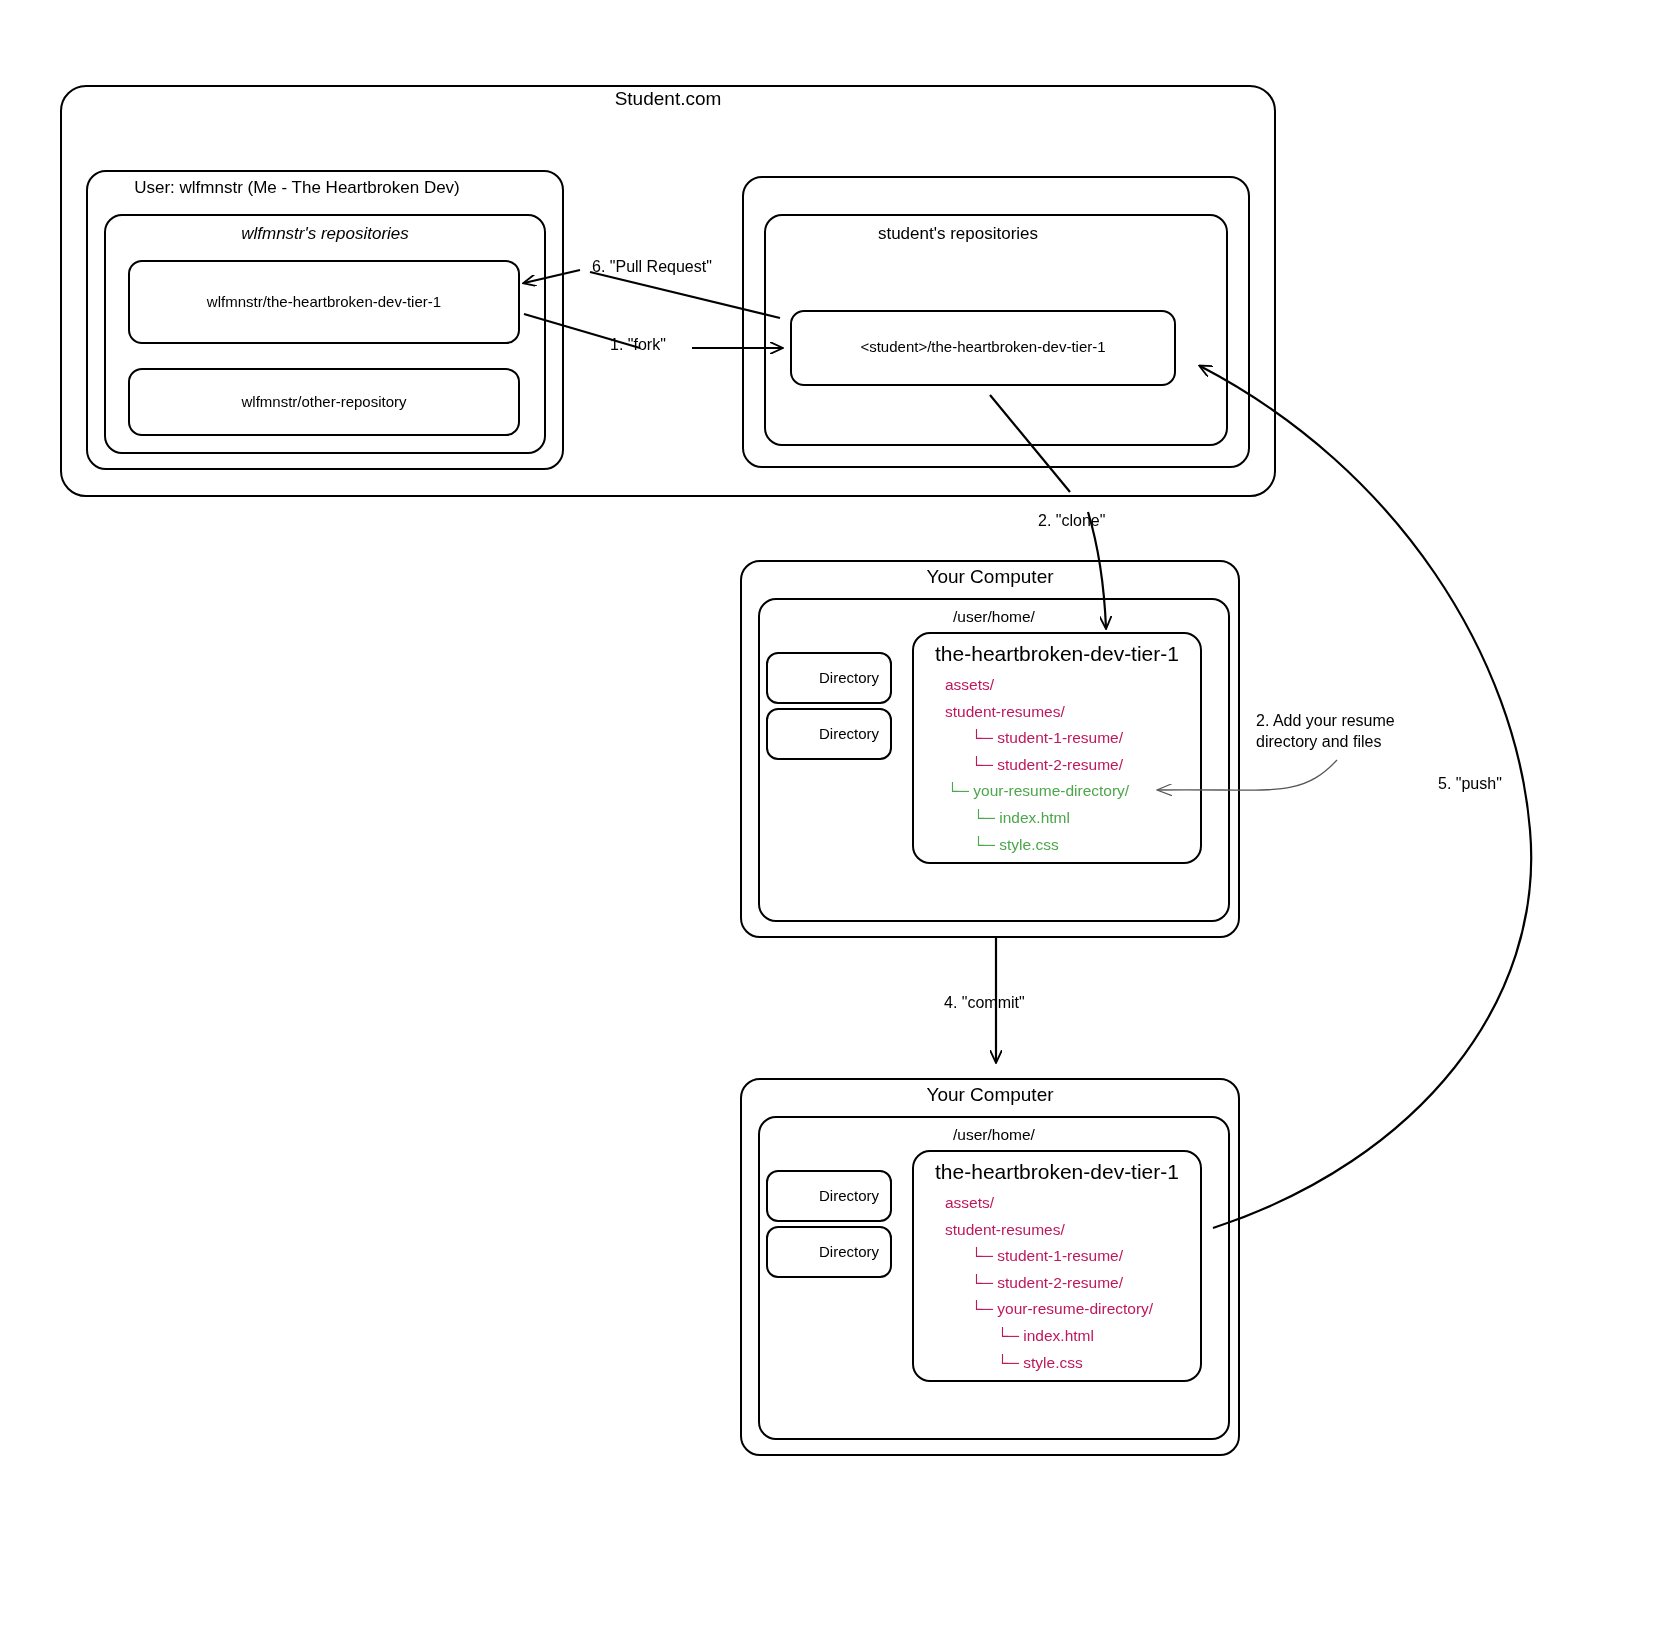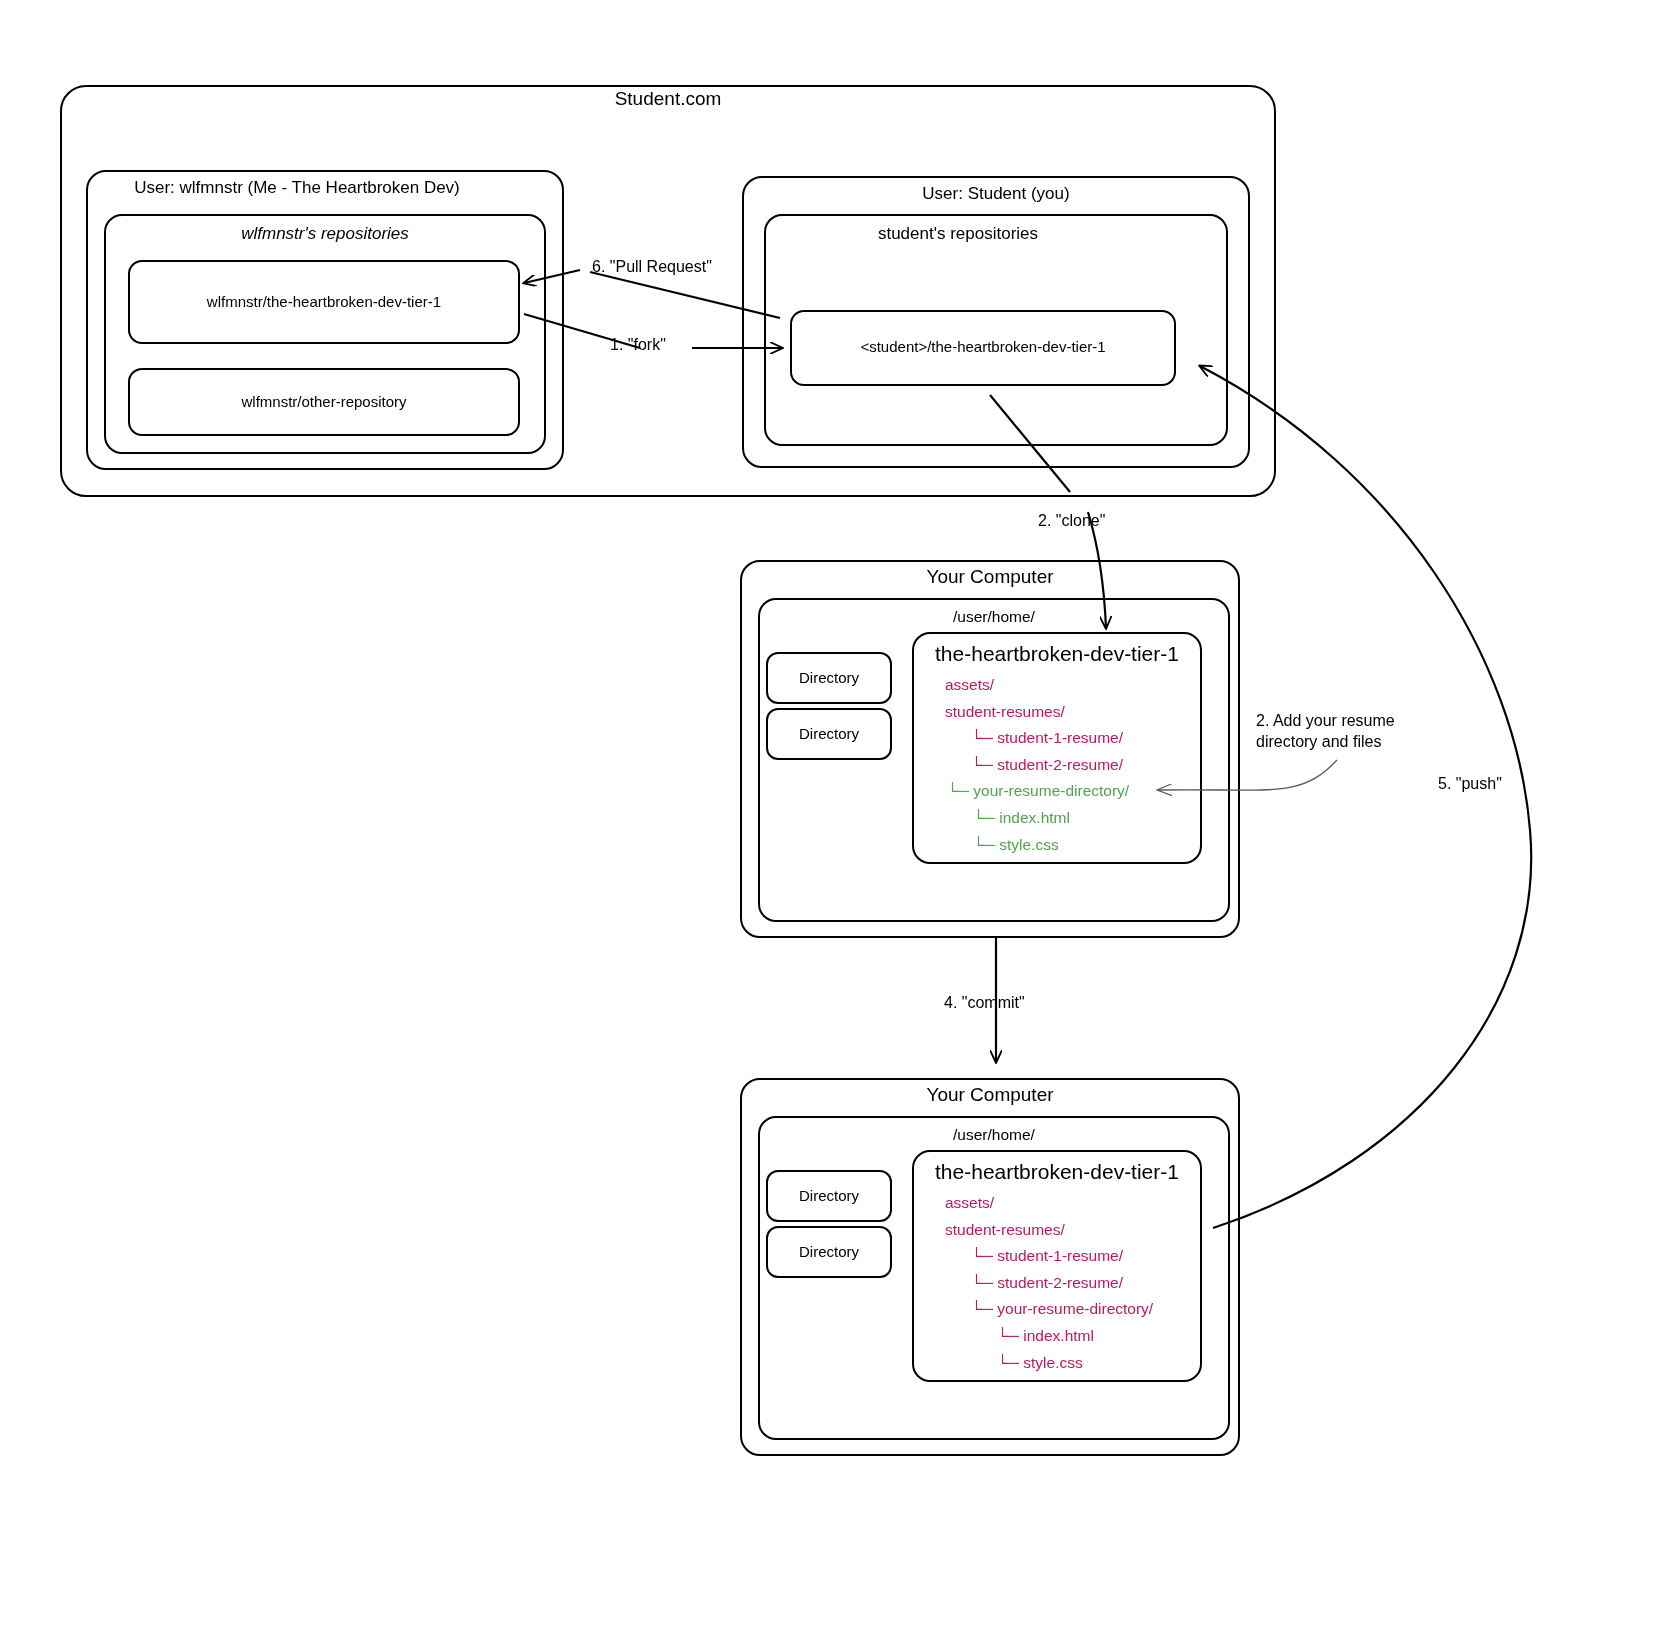--- a/index.html
+++ b/index.html
@@ -41,20 +41,21 @@
     text-align: center;
     font-size: 15px;
     line-height: 18px;
   }
   .dir-label {
     position: absolute;
     left: 0; right: 0;
     text-align: center;
     font-size: 15px;
     line-height: 18px;
+    padding-left: 20px;
   }
   .path-label {
     position: absolute;
     left: 0; right: 0;
     text-align: center;
     font-size: 15.5px;
     line-height: 18px;
   }
   .repo-title {
     position: absolute;
@@ -100,21 +101,20 @@
   <div class="box" style="left:104px; top:214px; width:442px; height:240px; border-radius:18px;"></div>
   <div class="box-title" style="left:104px; width:442px; top:223px; font-size:17px;font-style:italic;">wlfmnstr's repositories</div>
 
   <div class="box" style="left:128px; top:260px; width:392px; height:84px; border-radius:14px;"></div>
   <div class="repo-label" style="left:128px; width:392px; top:293px;">wlfmnstr/the-heartbroken-dev-tier-1</div>
 
   <div class="box" style="left:128px; top:368px; width:392px; height:68px; border-radius:14px;"></div>
   <div class="repo-label" style="left:128px; width:392px; top:393px;">wlfmnstr/other-repository</div>
 
   <div class="box" style="left:742px; top:176px; width:508px; height:292px; border-radius:20px;"></div>
-  <div class="box-title" style="left:742px; width:508px; top:183px; font-size:17px;">User: Student (you)</div>
 
   <div class="box" style="left:764px; top:214px; width:464px; height:232px; border-radius:18px;"></div>
   <div class="box-title" style="left:764px; width:388px; top:223px; font-size:17px;">student's repositories</div>
 
   <div class="box" style="left:790px; top:310px; width:386px; height:76px; border-radius:14px;"></div>
   <div class="repo-label" style="left:790px; width:386px; top:338px;">&lt;student&gt;/the-heartbroken-dev-tier-1</div>
 
   <div class="box" style="left:740px; top:560px; width:500px; height:378px; border-radius:20px;"></div>
   <div class="box-title" style="left:740px; width:500px; top:566px;">Your Computer</div>
 

